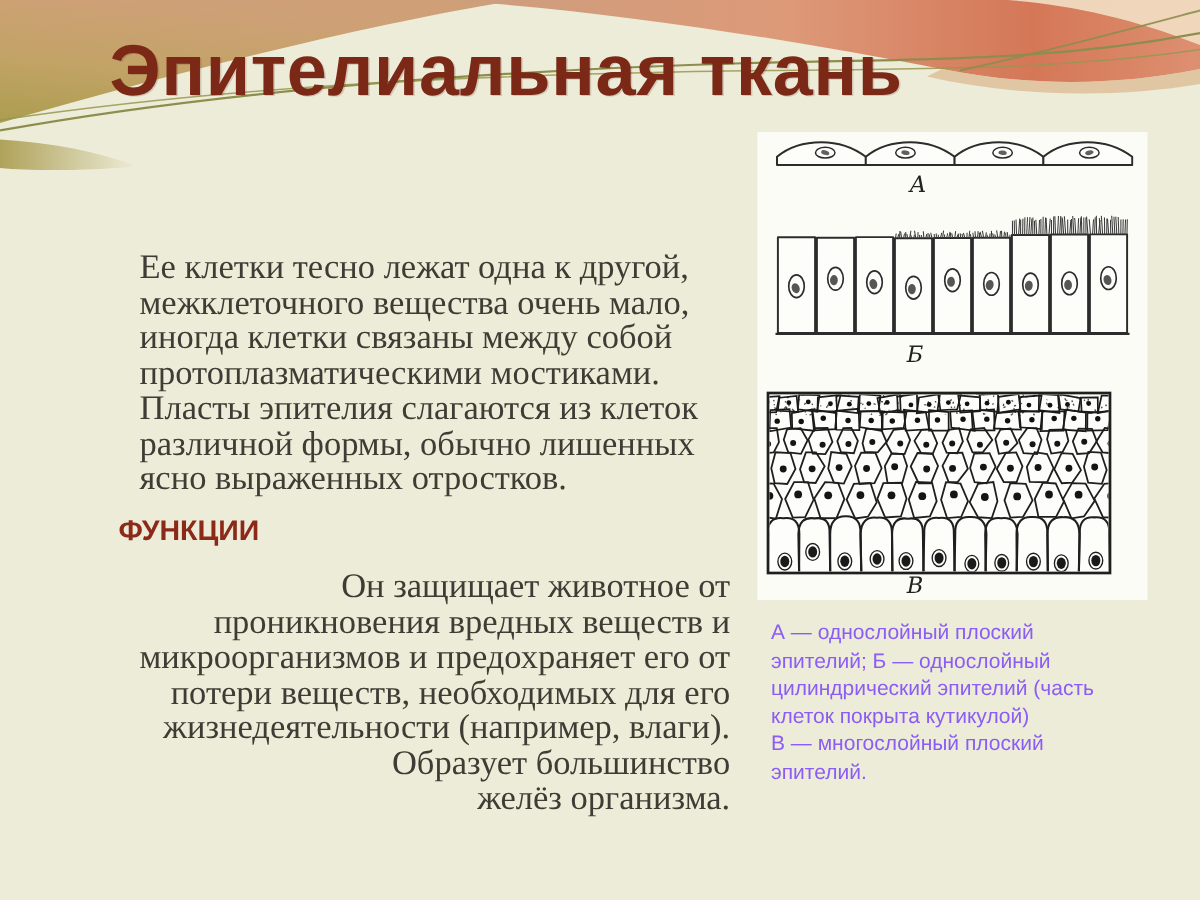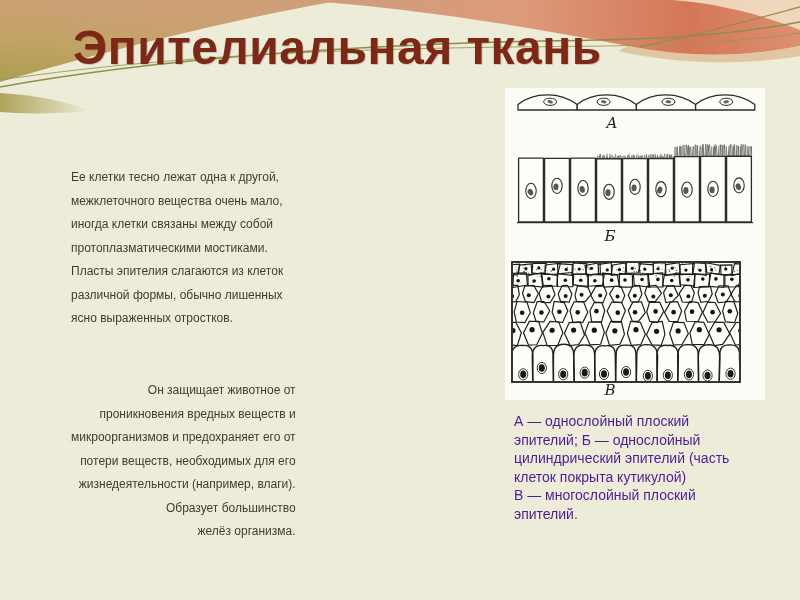--- a/index.html
+++ b/index.html
@@ -16,36 +16,36 @@
     text-shadow:1px 1px 0 rgba(90,30,15,.18);
     white-space:nowrap;
   }
   .heading{
     position:absolute;font-size:19px;font-weight:bold;
     color:var(--heading,#8c2a1a);white-space:nowrap;
   }
   .heading-structure{left:75px;top:107px;}
   .heading-functions{left:79px;top:344px;}
   .bodytext{
-    position:absolute;left:71px;font-size:12px;line-height:23.5px;
-    color:var(--body-text,#3d3d35);white-space:pre-line;
+    position:absolute;left:93px;font-size:23px;line-height:23.5px;
+    color:var(--body-text,#3d3d35);white-space:pre-line;font-family:Liberation Serif, serif;
   }
   .body-structure{top:166px;}
   .body-functions{top:379px;text-align:right;}
   .figure-panel{
     position:absolute;left:505px;top:88px;width:260px;height:312px;
     background:#fcfcf7;
   }
   .figure-panel svg{display:block;}
   .figlabel{
     font-family:"DejaVu Serif",serif;font-style:italic;font-size:15px;fill:#222;
   }
   .caption{
     position:absolute;left:514px;top:412px;width:252px;
-    font-size:14px;line-height:18.6px;color:#4c1d95;white-space:pre-line;
+    font-size:14px;line-height:18.6px;color:#8b5cf6;white-space:pre-line;
   }
 </style>
 </head>
 <body>
 
 <div class="slide">
 
   <svg class="header-art" width="800" height="125" viewBox="0 0 800 125">
     <defs>
       <linearGradient id="gW" x1="0.4" y1="0" x2="0" y2="1">
@@ -78,20 +78,21 @@
 
 
   <div class="bodytext body-structure">Ее клетки тесно лежат одна к другой,
 межклеточного вещества очень мало,
 иногда клетки связаны между собой
 протоплазматическими мостиками.
 Пласты эпителия слагаются из клеток
 различной формы, обычно лишенных
 ясно выраженных отростков.</div>
 
+  <div class="heading heading-functions">ФУНКЦИИ</div>
 
   <div class="bodytext body-functions">Он защищает животное от
 проникновения вредных веществ и
 микроорганизмов и предохраняет его от
 потери веществ, необходимых для его
 жизнедеятельности (например, влаги).
 Образует большинство
 желёз организма.</div>
 
   <div class="figure-panel">

